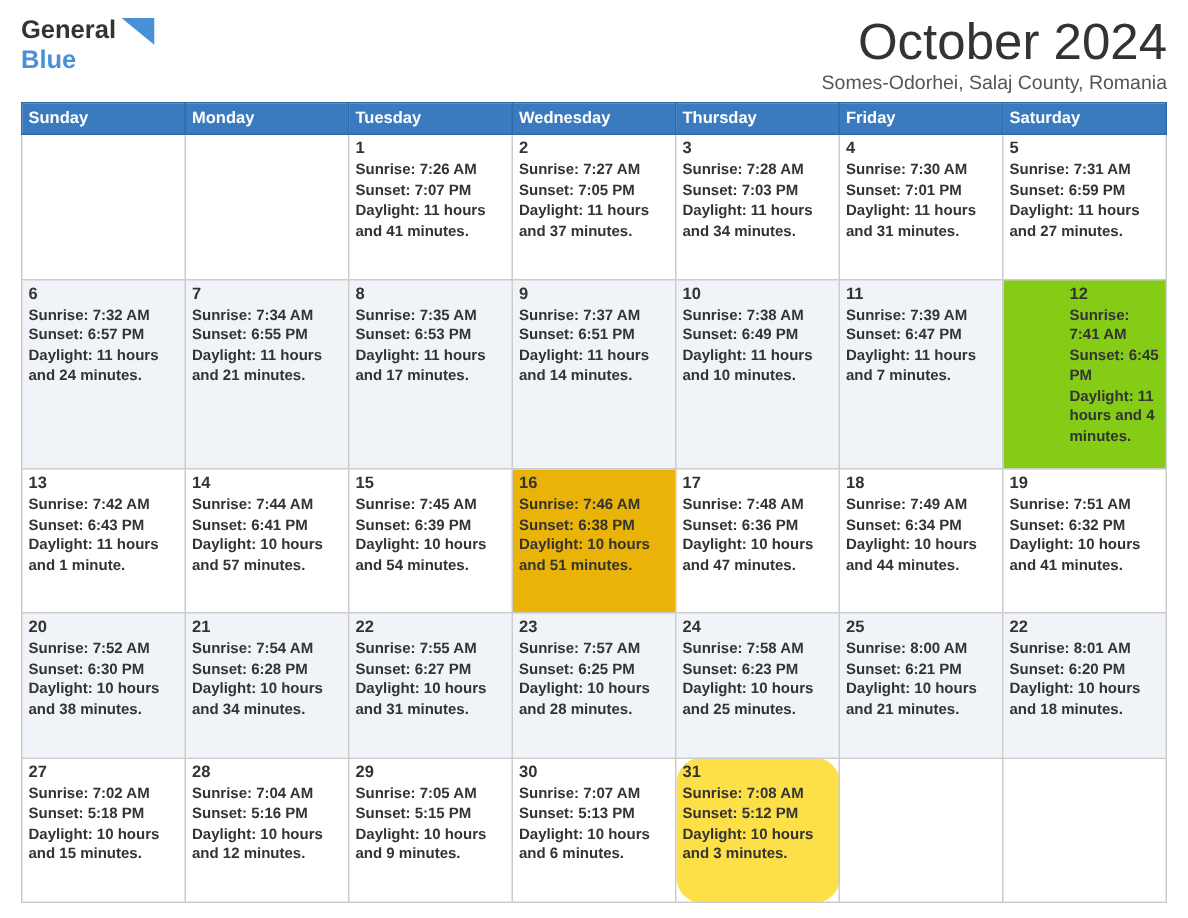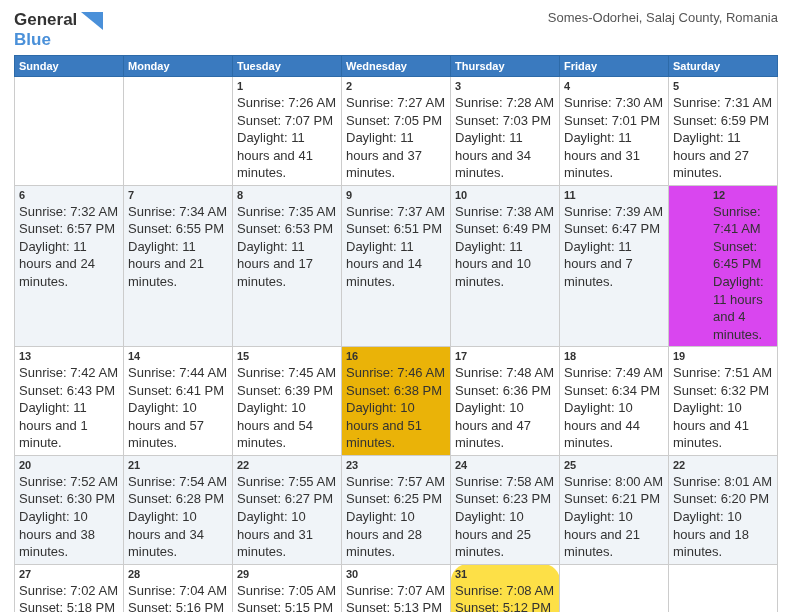--- a/index.html
+++ b/index.html
@@ -73,23 +73,24 @@
       background: #fff;
     }
     .day-number {
       font-size: 11px;
       font-weight: bold;
       color: #333;
       display: block;
       margin-bottom: 2px;
     }
     .cell-info {
-      font-size: 13px;
+      font-size: 10px;
       color: #333;
       line-height: 1.35;
+      font-weight: bold;
     }
     .empty-cell {
       background: #fff !important;
     }
   </style>
 </head>
 <body>
 
 <div class="page">
   <div class="header">
@@ -98,20 +99,21 @@
     <div style="display:flex;flex-direction:column;line-height:1.15;margin-right:4px;">
       <span style="font-size:17px;font-weight:bold;color:#333;">General</span>
       <span style="font-size:17px;font-weight:bold;color:#4a90d9;">Blue</span>
     </div>
     <svg width="22" height="36" viewBox="0 0 22 36">
       <polygon points="0,0 22,0 22,18" fill="#4a90d9"></polygon>
     </svg>
   </div>
 </div>
     <div class="title-block">
+      <div class="month-title">October 2024</div>
       <div class="subtitle">Somes-Odorhei, Salaj County, Romania</div>
     </div>
   </div>
 
   <table class="calendar">
     <thead>
       <tr>
         <th>Sunday</th>
         <th>Monday</th>
         <th>Tuesday</th>
@@ -164,21 +166,21 @@
             <div class="cell-info">Sunrise: 7:37 AM<br>Sunset: 6:51 PM<br>Daylight: 11 hours and 14 minutes.<br></div>
           </td>
           <td style="background: rgb(240, 244, 248);">
             <span class="day-number">10</span>
             <div class="cell-info">Sunrise: 7:38 AM<br>Sunset: 6:49 PM<br>Daylight: 11 hours and 10 minutes.<br></div>
           </td>
           <td style="background: rgb(240, 244, 248);">
             <span class="day-number">11</span>
             <div class="cell-info">Sunrise: 7:39 AM<br>Sunset: 6:47 PM<br>Daylight: 11 hours and 7 minutes.<br></div>
           </td>
-          <td style="background: #d946ef; padding-left: 44px;">
+          <td style="background: #84cc16; padding-left: 44px;">
             <span class="day-number">12</span>
             <div class="cell-info">Sunrise: 7:41 AM<br>Sunset: 6:45 PM<br>Daylight: 11 hours and 4 minutes.<br></div>
           </td>
         </tr>
         <tr>
           <td style="background: rgb(255, 255, 255);">
             <span class="day-number">13</span>
             <div class="cell-info">Sunrise: 7:42 AM<br>Sunset: 6:43 PM<br>Daylight: 11 hours and 1 minute.<br></div>
           </td>
           <td style="background: rgb(255, 255, 255);">

